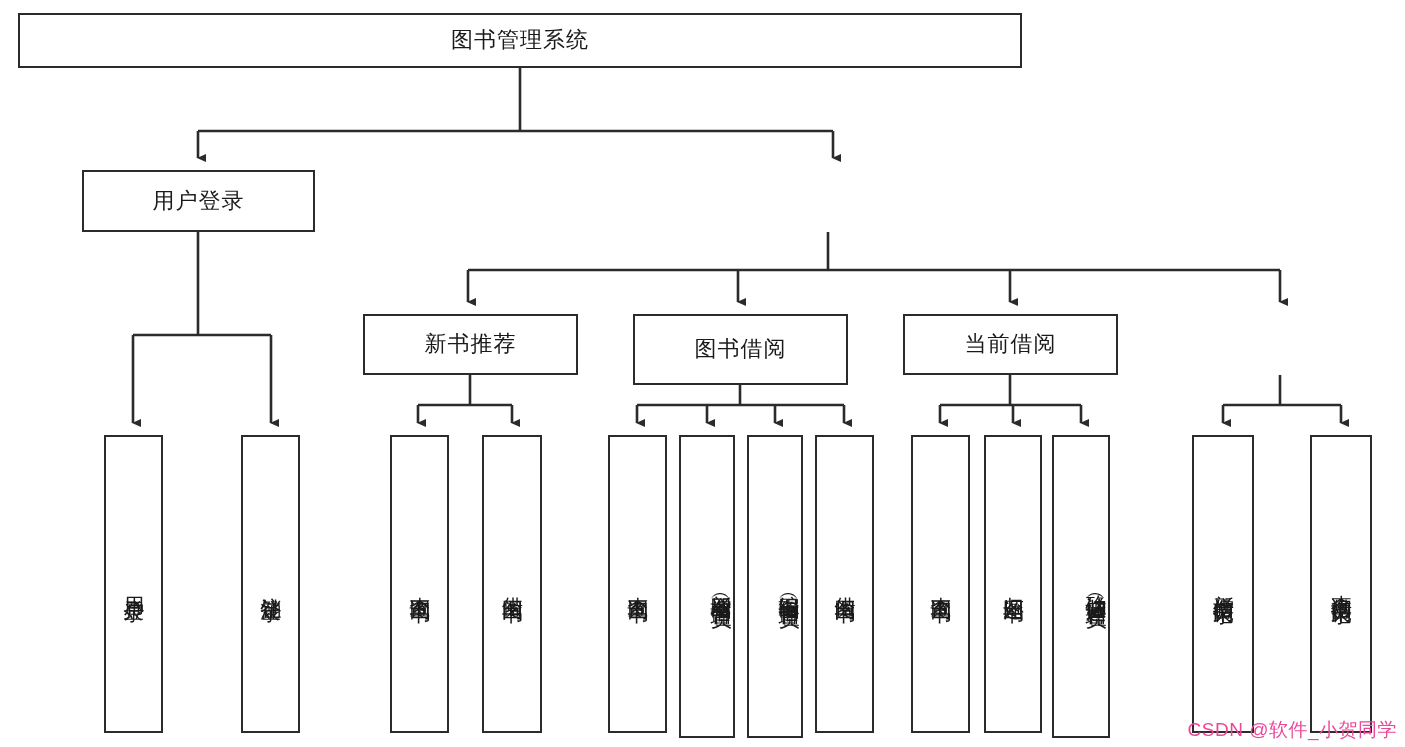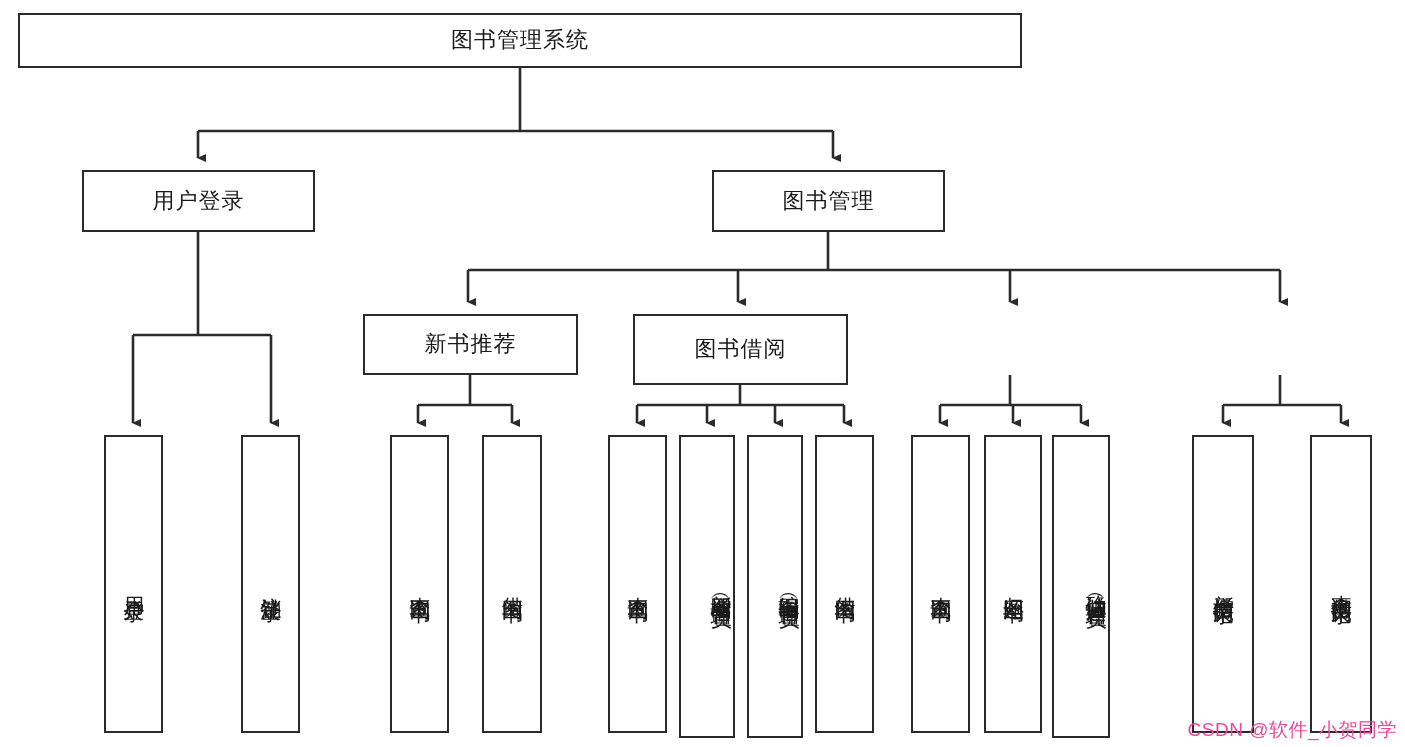--- a/index.html
+++ b/index.html
@@ -117,32 +117,32 @@
   </svg>
 
   <div class="node horiz" style="left:18px; top:13px; width:1004px; height:55px;">
     <span>图书管理系统</span>
   </div>
 
   <div class="node horiz" style="left:82px; top:170px; width:233px; height:62px;">
     <span>用户登录</span>
   </div>
 
-  <div class="node horiz" style="left:712px; top:170px; width:233px; height:62px;">
-    <span>图书管理</span>
-  </div>
 
   <div class="node horiz" style="left:363px; top:314px; width:215px; height:61px;">
     <span>新书推荐</span>
   </div>
 
   <div class="node horiz" style="left:633px; top:314px; width:215px; height:71px;">
     <span>图书借阅</span>
   </div>
 
+  <div class="node horiz" style="left:903px; top:314px; width:215px; height:61px;">
+    <span>当前借阅</span>
+  </div>
 
 
   <div class="node vert" style="left:104px; top:435px; width:59px; height:298px;">
     <span>用户登录</span>
   </div>
   <div class="node vert" style="left:241px; top:435px; width:59px; height:298px;">
     <span>注销登录</span>
   </div>
 
   <div class="node vert" style="left:390px; top:435px; width:59px; height:298px;">

